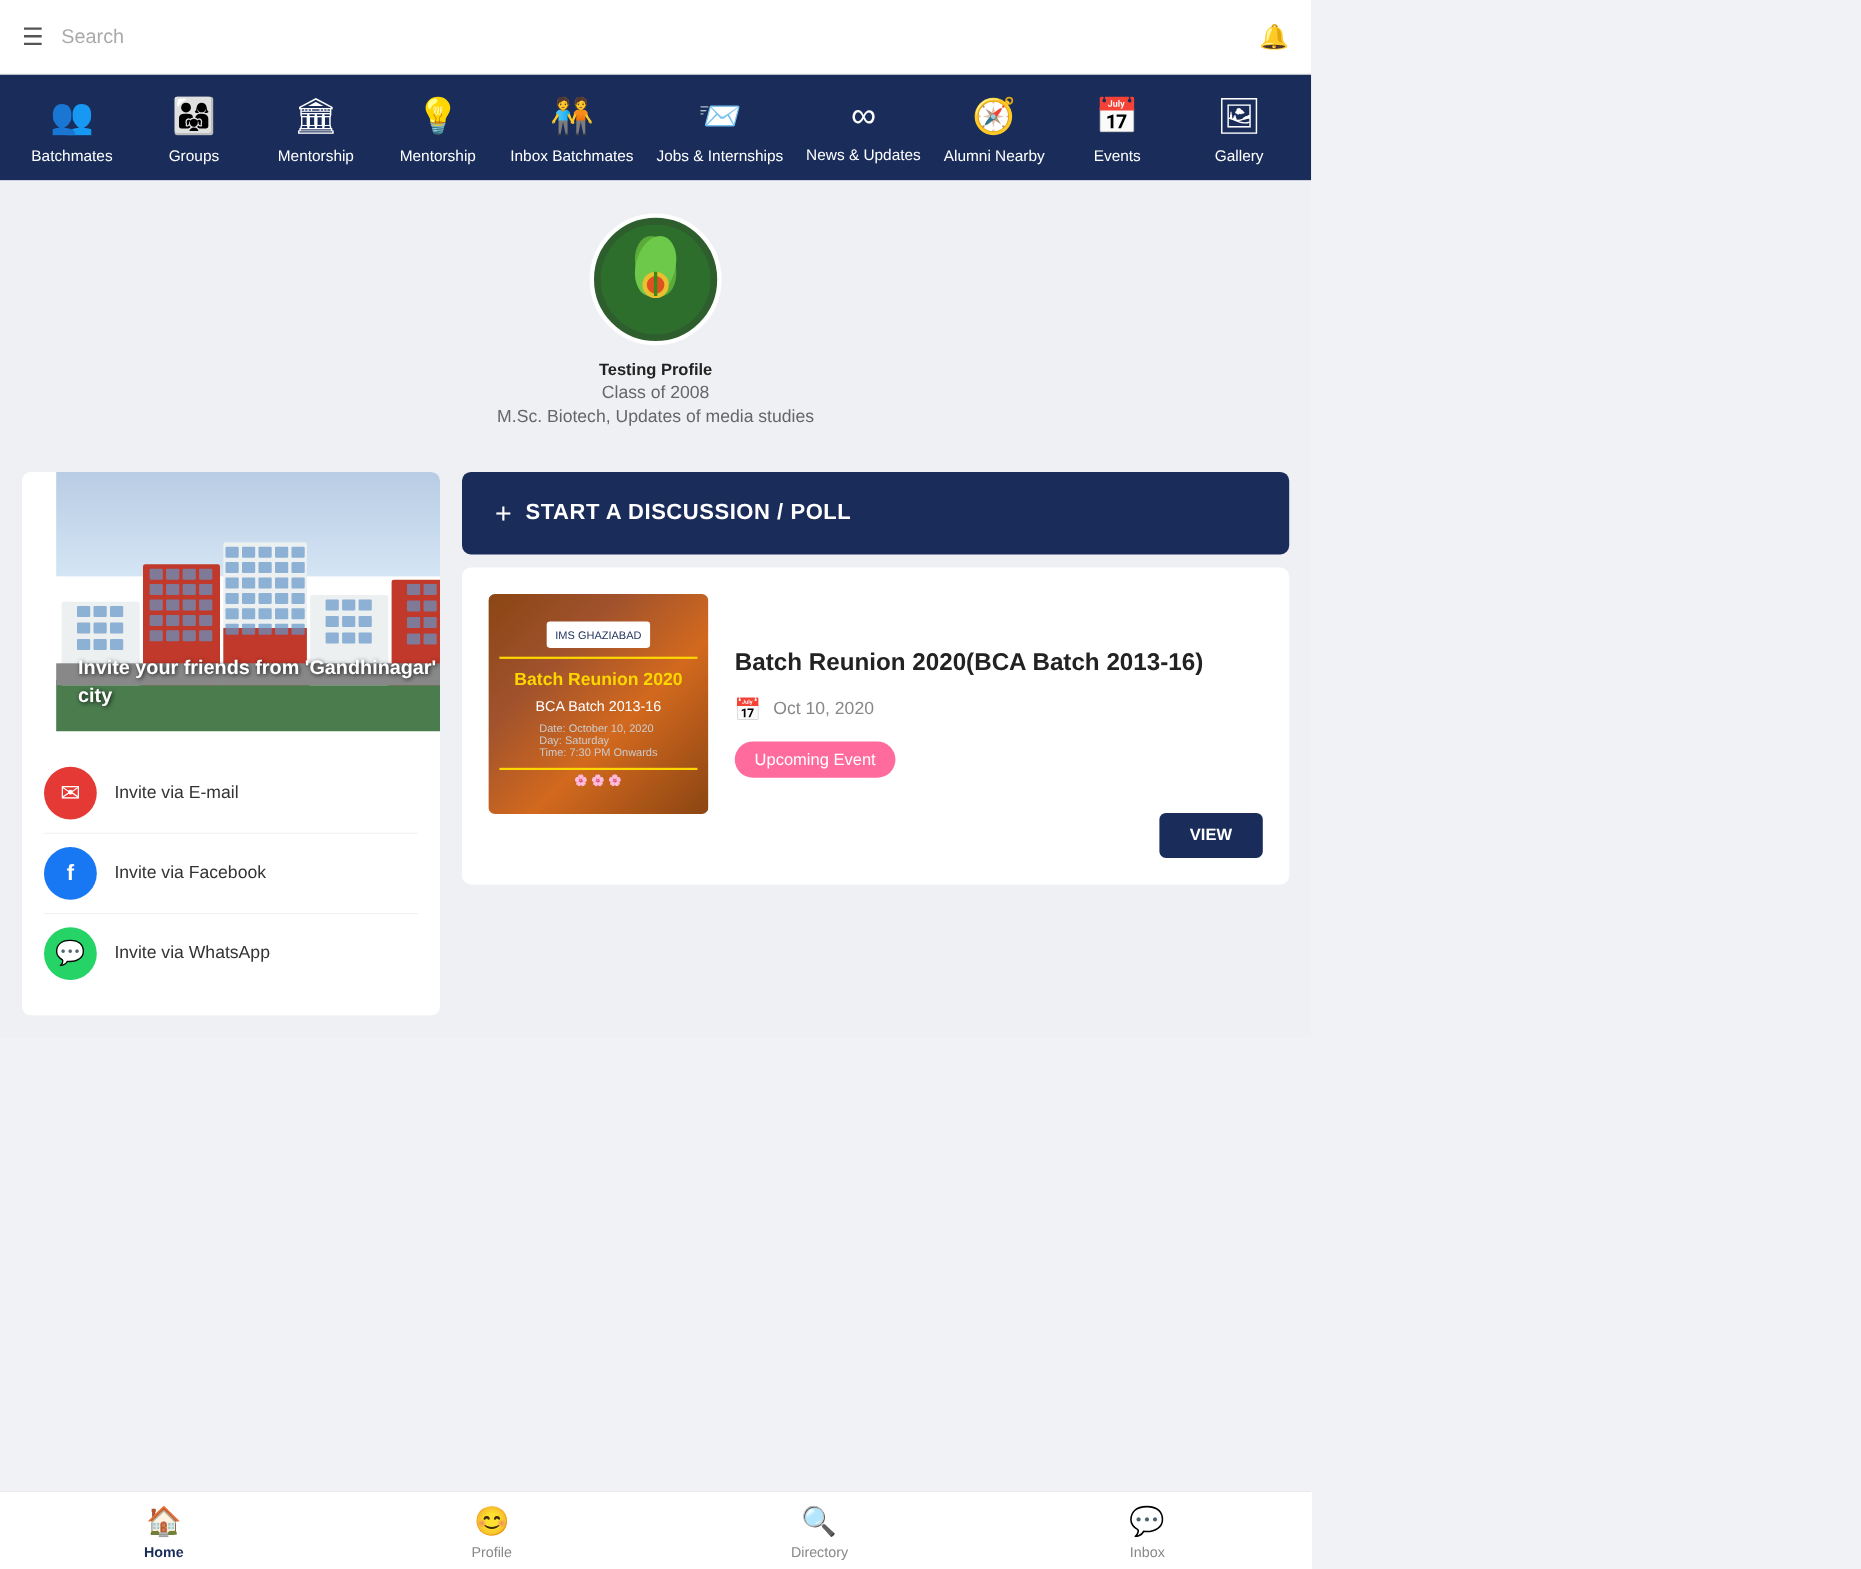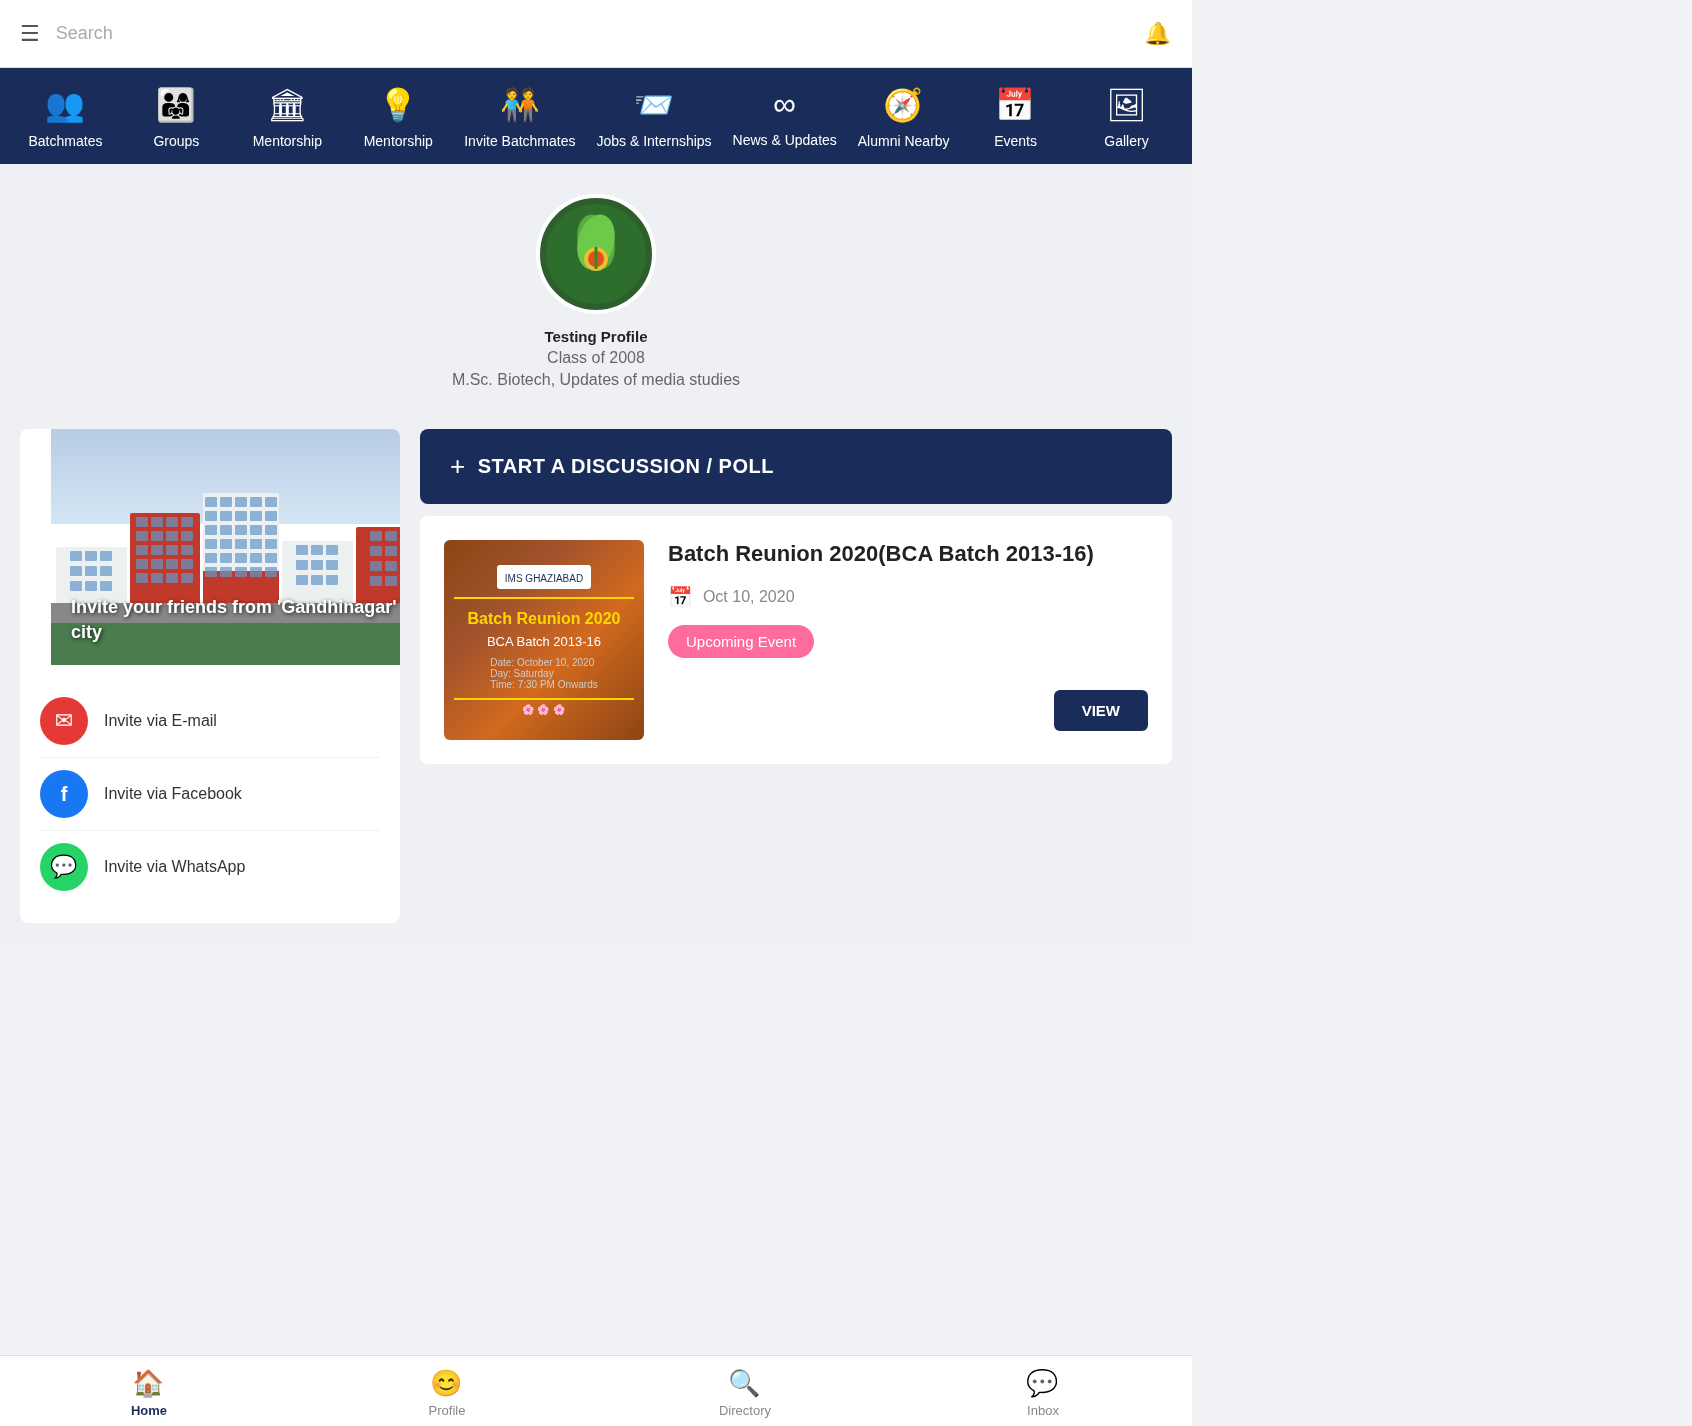--- a/index.html
+++ b/index.html
@@ -93,21 +93,21 @@
       display: flex; align-items: center; justify-content: center;
       overflow: hidden; position: relative;
     }
     .event-image-inner {
       width: 100%; height: 100%;
       background: linear-gradient(135deg, #8B4513 0%, #A0522D 30%, #D2691E 60%, #8B4513 100%);
       display: flex; flex-direction: column; align-items: center;
       justify-content: center; padding: 10px;
     }
     .event-details { flex: 1; }
-    .event-title { font-size: 22px; font-weight: bold; color: #222; margin-bottom: 16px; line-height: 1.3; }
+    .event-title { font-size: 22px; font-weight: bold; color: #222; margin-bottom: 16px; line-height: 1.3; margin-top: 48px; }
     .event-date {
       display: flex; align-items: center; gap: 10px;
       color: #888; font-size: 16px; margin-bottom: 16px;
     }
     .event-date .cal-icon { font-size: 20px; }
     .event-badge {
       display: inline-block; background: #ff6b9d;
       color: #fff; padding: 8px 18px; border-radius: 20px;
       font-size: 15px; font-weight: 500; margin-bottom: 16px;
     }
@@ -178,21 +178,21 @@
   <div class="nav-item">
     <span class="nav-icon">🏛</span>
     <span class="nav-label">Mentorship</span>
   </div>
   <div class="nav-item">
     <span class="nav-icon">💡</span>
     <span class="nav-label">Mentorship</span>
   </div>
   <div class="nav-item">
     <span class="nav-icon">🧑‍🤝‍🧑</span>
-    <span class="nav-label">Invite Batchmates</span>
+    <span class="nav-label">Inbox Batchmates</span>
   </div>
   <div class="nav-item">
     <span class="nav-icon">📨</span>
     <span class="nav-label">Jobs &amp; Internships</span>
   </div>
   <div class="nav-item">
     <span class="nav-icon">∞</span>
     <span class="nav-label">News &amp; Updates</span>
   </div>
   <div class="nav-item">

